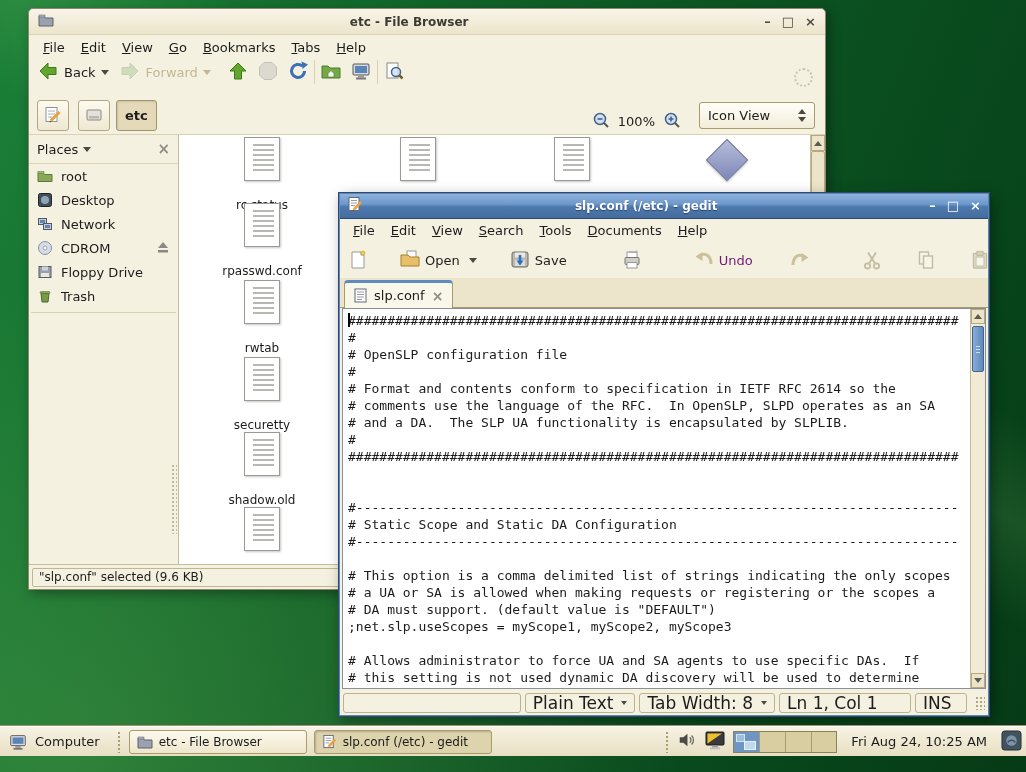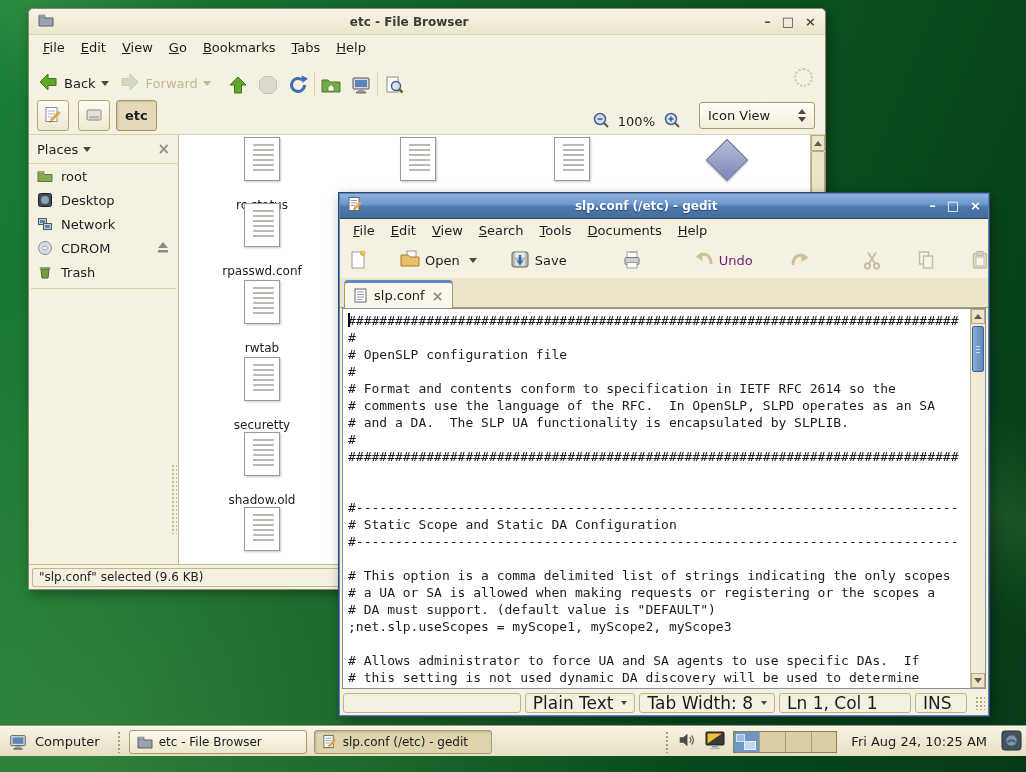--- a/index.html
+++ b/index.html
@@ -19,21 +19,21 @@
 .vhandle{width:5px;height:22px;background:radial-gradient(#a99d72 1px,transparent 1.2px);background-size:4px 4px}
 
 .fbwin{left:28px;top:8px;width:798px;height:582px;border:1px solid #8f8871;border-radius:5px 5px 0 0;z-index:1;display:flex;flex-direction:column}
 .fb-title{height:26px;display:flex;align-items:center;padding:0 9px;background:linear-gradient(#f8f4e8,#ece5cc);border-bottom:1px solid #ddd4b6;border-radius:5px 5px 0 0}
 .fb-title .t{flex:1;text-align:center;font-weight:bold;font-size:12px;color:#3b3b33}
 .wc{display:flex;gap:11px;font-size:13px;font-weight:bold;color:#4c4c44}
 .wc span{cursor:default}
 .menubar{display:flex;align-items:center;height:25px;padding-left:6px}
 .mi{display:inline-block;padding:3px 8px;font-size:13px}
 .mi::first-letter{text-decoration:underline}
-.fb-tools{height:36px;display:flex;align-items:flex-end;padding:0 8px;position:relative}
+.fb-tools{height:36px;display:flex;align-items:flex-start;padding:0 8px;position:relative}
 .fb-tools .lbl{margin-left:5px}
 .fb-tools .dis{color:#c2b794}
 .throbber{position:absolute;right:12px;top:8px;width:19px;height:19px;border:2px dotted #cdc6ad;border-radius:50%}
 .fb-loc{height:38px;display:flex;align-items:center;padding:0 8px}
 .sqbtn{width:32px;height:31px;border:1px solid #b3a77e;border-radius:3px;background:linear-gradient(#fdfaf0,#efe8d2);display:flex;align-items:center;justify-content:center}
 .etcbtn{height:31px;min-width:36px;border:1px solid #a3966b;border-radius:3px;background:#e4daba;box-shadow:inset 1px 1px 2px rgba(0,0,0,.12);font-weight:bold;display:flex;align-items:center;justify-content:center;padding:0 8px;margin-left:6px}
 .fb-zoom{margin-left:auto;display:flex;align-items:flex-end;gap:8px}
 .combo{width:116px;height:27px;border:1px solid #a89c6a;border-radius:3px;background:linear-gradient(#fffef8,#f3edd9);display:flex;align-items:center;padding:0 8px;margin-left:10px;margin-right:2px}
 .combo .cl{flex:1}
 .spin{display:flex;flex-direction:column;gap:3px;align-items:center}
@@ -257,20 +257,28 @@
         <div class="sb-item">
           <svg width="16" height="16" viewBox="0 0 16 16">
               <circle cx="8" cy="8" r="6.5" fill="#d8dce8" stroke="#8890a0"></circle>
               <circle cx="8" cy="8" r="2" fill="#fff" stroke="#9aa2b2"></circle>
             </svg>
           <span>CDROM</span>
           <span class="eject"><svg width="14" height="14" viewBox="0 0 14 14">
                 <polygon points="7,2 12,8 2,8" fill="#8a8a82"></polygon>
                 <rect x="2" y="10" width="10" height="2.5" fill="#8a8a82"></rect>
               </svg></span>
+        </div>
+        <div class="sb-item">
+          <svg width="16" height="16" viewBox="0 0 16 16">
+              <rect x="2" y="2.5" width="12" height="11" fill="#9aa0a8" stroke="#555e66"></rect>
+              <rect x="5" y="2.5" width="6" height="4" fill="#ccd2da"></rect>
+              <rect x="4" y="9" width="8" height="4" fill="#e8e8e2"></rect>
+            </svg>
+          <span>Floppy Drive</span>
         </div>
         <div class="sb-item">
           <svg width="16" height="16" viewBox="0 0 16 16">
               <path d="M4 5.5h8l-1 8.5H5z" fill="#7a9a4a" stroke="#4a6a2a"></path>
               <rect x="3" y="3.5" width="10" height="2" rx="1" fill="#8aa85a" stroke="#4a6a2a" stroke-width=".5"></rect>
             </svg>
           <span>Trash</span>
         </div>
         <div class="sb-sep"></div>
         <div class="sb-grip"></div>

